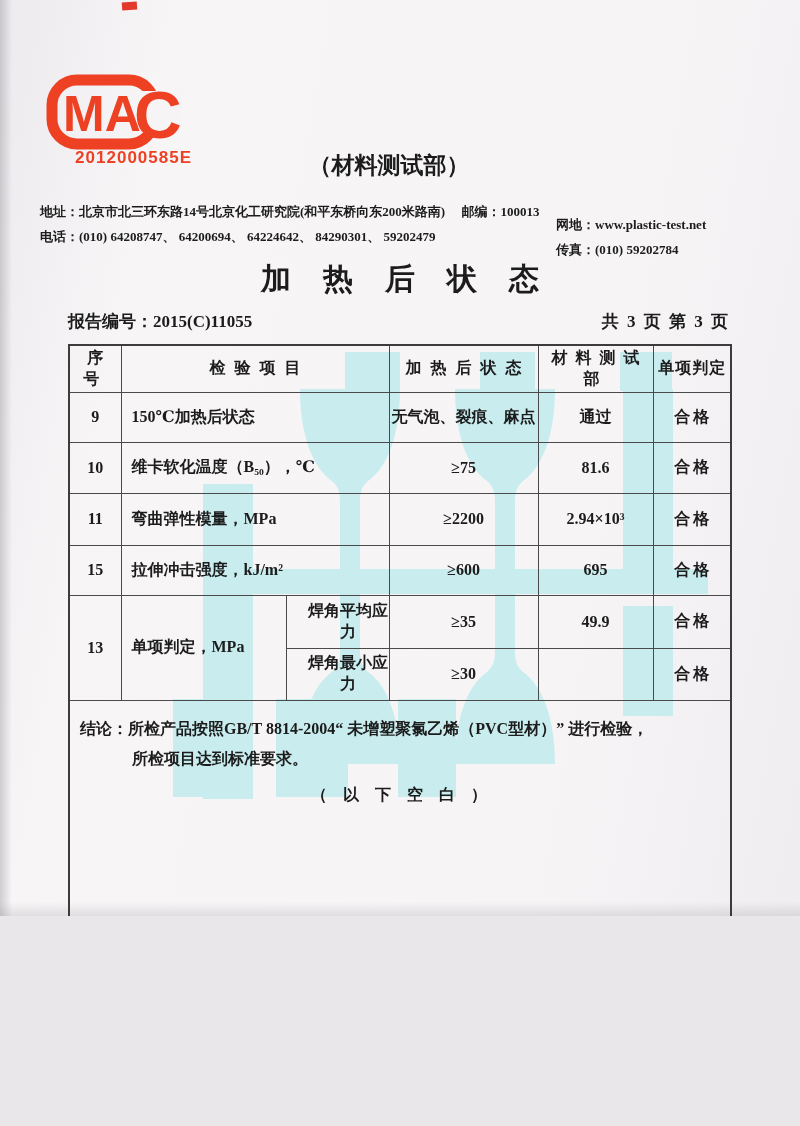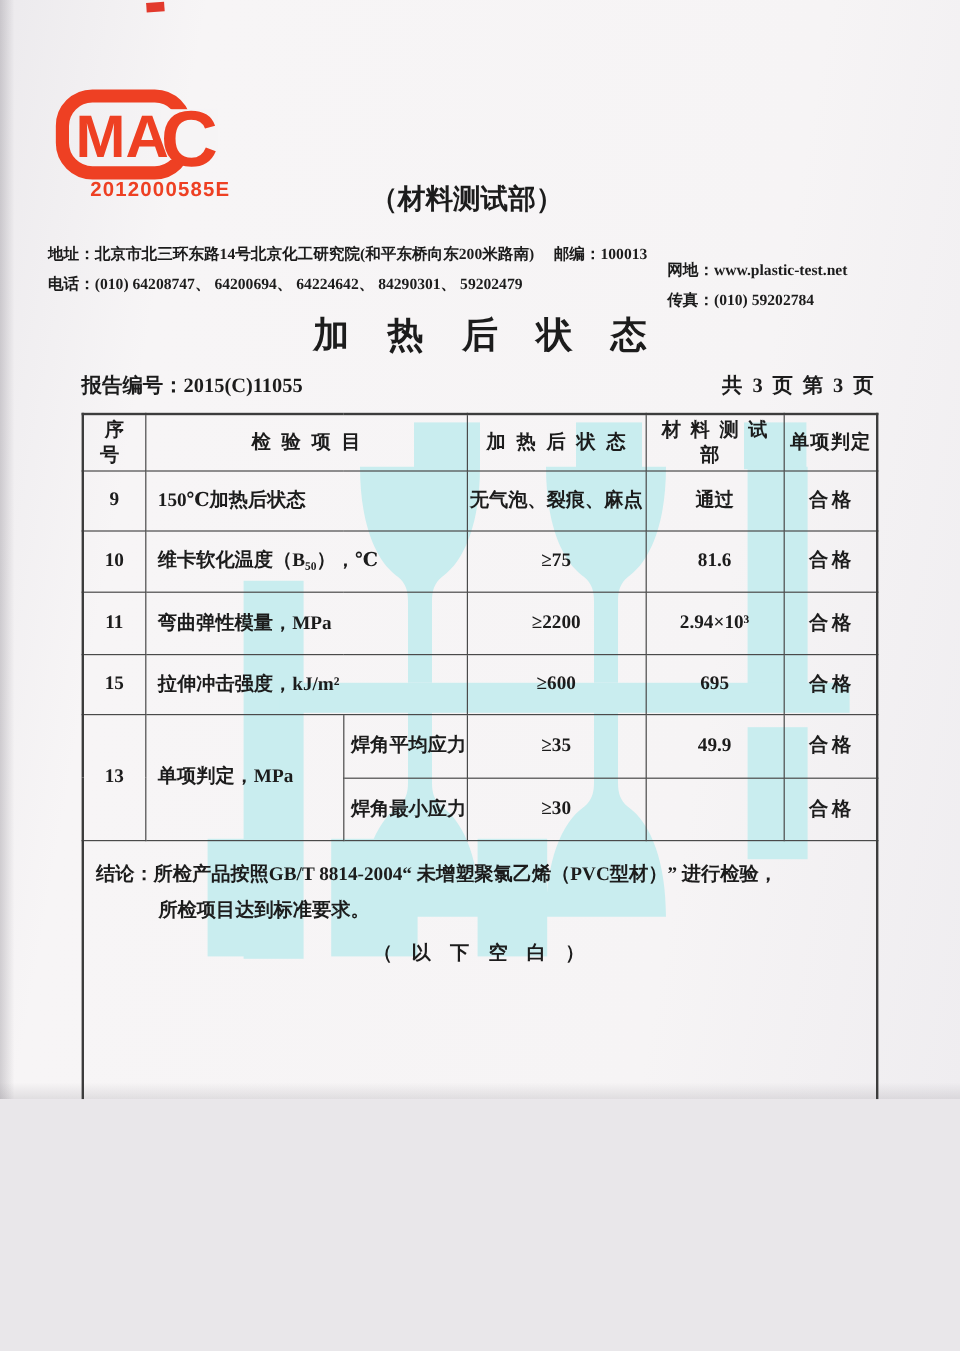--- a/index.html
+++ b/index.html
@@ -36,21 +36,21 @@
   .rline{position:absolute;left:68px;top:310px;width:662px;display:flex;
         justify-content:space-between;font-size:17px;font-weight:700;}
   .rline .pg{letter-spacing:2px;}
 
   .wm{position:absolute;left:68px;top:344px;width:662px;height:456px;z-index:0;}
   .t{position:absolute;left:68px;top:344px;width:662px;z-index:1;
         border-collapse:collapse;table-layout:fixed;font-size:16px;font-weight:700;}
   .t td{border:1px solid #4a4a4a;padding:0;text-align:center;vertical-align:middle;background:transparent;}
   .t{border:2px solid #3c3c3c;}
   .t td.left{text-align:left;padding-left:10px;}
-  .t td.subitem{text-align:right;padding-left:5px;}
+  .t td.subitem{text-align:center;padding-left:21px;}
   .ls8{letter-spacing:8px;text-indent:8px;}
   .ls9{letter-spacing:9px;text-indent:9px;}
   .ls1{letter-spacing:1px;text-indent:1px;}
   .ok{letter-spacing:3px;text-indent:3px;}
   .concl{vertical-align:top !important;text-align:left !important;padding:13px 12px 0 10px !important;
         font-size:16px;line-height:30px;}
   .concl .l2{margin-left:52px;}
   .concl .blank{text-align:center;letter-spacing:16px;text-indent:16px;margin-top:6px;}
   .foot{text-align:center;padding-left:8px !important;margin-top:44px;}
 </style>

